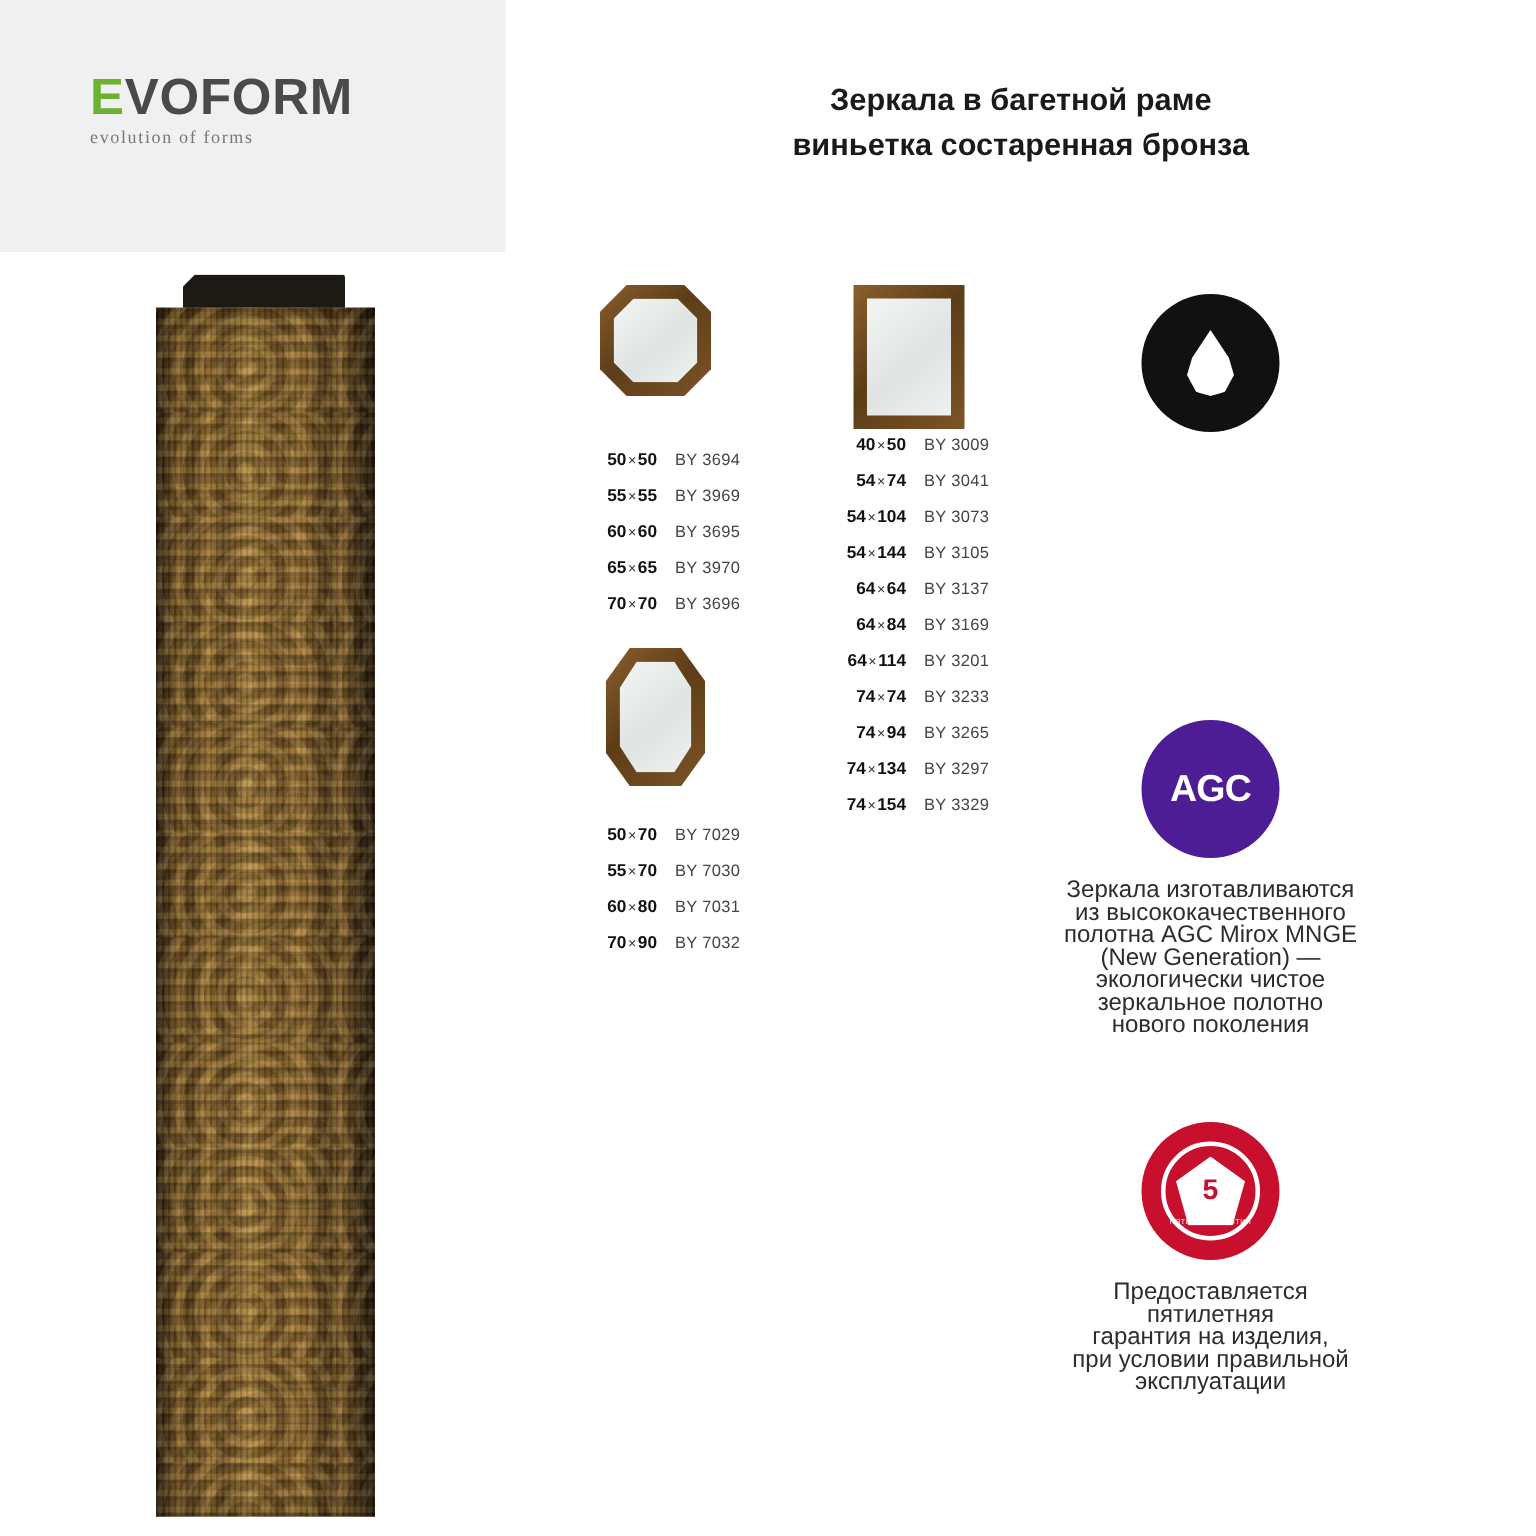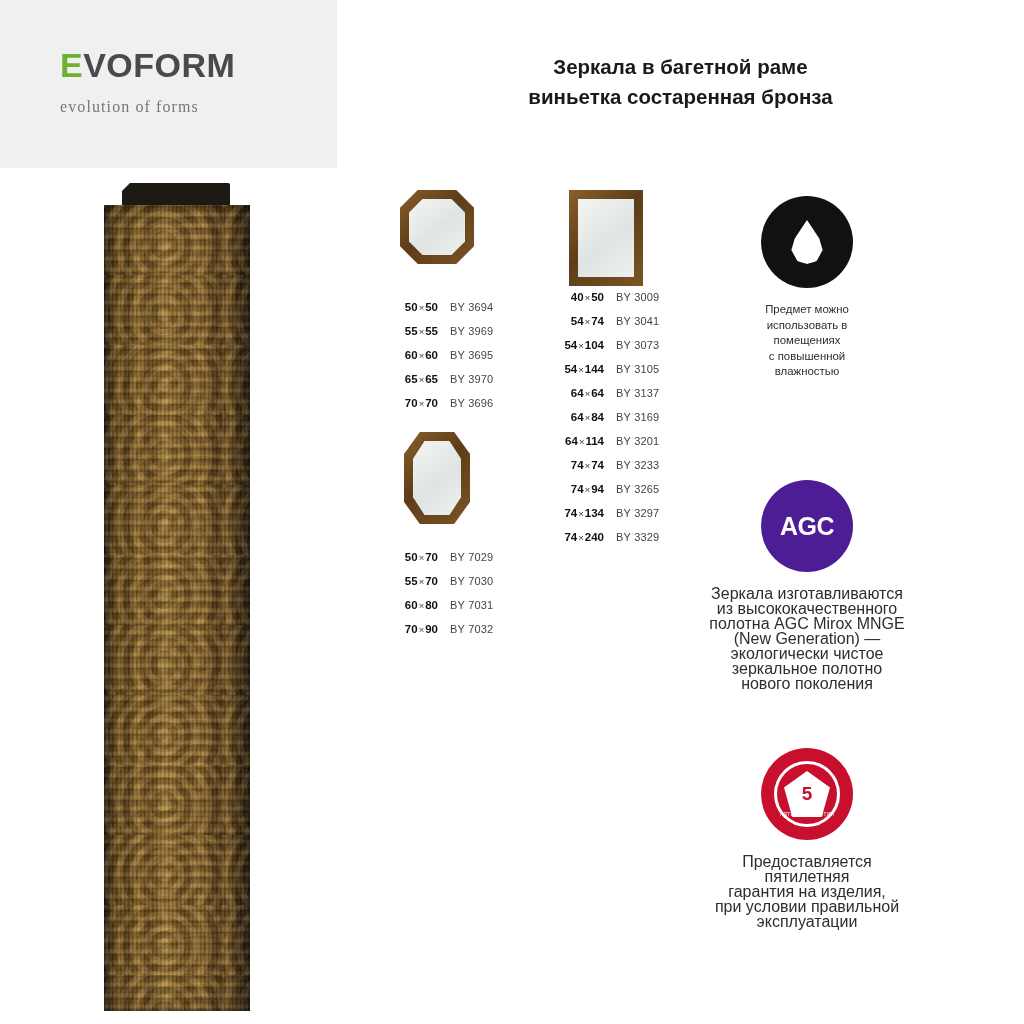--- a/index.html
+++ b/index.html
@@ -20,21 +20,21 @@
   .logo-wrap {
     position: absolute; left: 60px; top: 48px; width: 230px; text-align: left;
   }
   .logo-text {
     font-size: 34px; font-weight: bold; letter-spacing: 0.5px;
     line-height: 1; white-space: nowrap;
   }
   .logo-e { color: #6cb12f; }
   .logo-rest { color: #4a4a4a; }
   .logo-sub {
-    margin-top: 16px; font-size: 16px; color: #777; letter-spacing: 1.1px;
+    margin-top: 2px; font-size: 12px; color: #777; letter-spacing: 1.1px;
     font-family: "Liberation Serif", serif;
   }
   .header-right {
     position: absolute; left: 337px; top: 0; width: 829px; height: 168px;
     background: #ffffff;
   }
   .header-title {
     position: absolute; left: 0; top: 52px; width: 687px;
     text-align: center; color: #1a1a1a;
     font-size: 20.5px; font-weight: bold; line-height: 30px;
@@ -321,36 +321,31 @@
         </tr>
         <tr>
           <td class="sz"><span>74</span><span class="x">×</span><span>94</span></td>
           <td class="art">BY 3265</td>
         </tr>
         <tr>
           <td class="sz"><span>74</span><span class="x">×</span><span>134</span></td>
           <td class="art">BY 3297</td>
         </tr>
         <tr>
-          <td class="sz"><span>74</span><span class="x">×</span><span>240</span></td>
+          <td class="sz"><span>74</span><span class="x">×</span><span>154</span></td>
           <td class="art">BY 3329</td>
         </tr>
       </tbody>
     </table>
   </div>
 
   <div class="feature f1">
     <div class="badge badge-dark">
       <div class="drop"></div>
     </div>
-    <div class="feature-text" style="white-space: pre-line;">Предмет можно
-использовать в
-помещениях
-с повышенной
-влажностью</div>
   </div>
 
   <div class="feature f2">
     <div class="badge badge-agc">
       <span class="agc-text">AGC</span>
     </div>
     <div class="feature-text wide" style="white-space: pre-line;">Зеркала изготавливаются
 из высококачественного
 полотна AGC Mirox MNGE
 (New Generation) —

